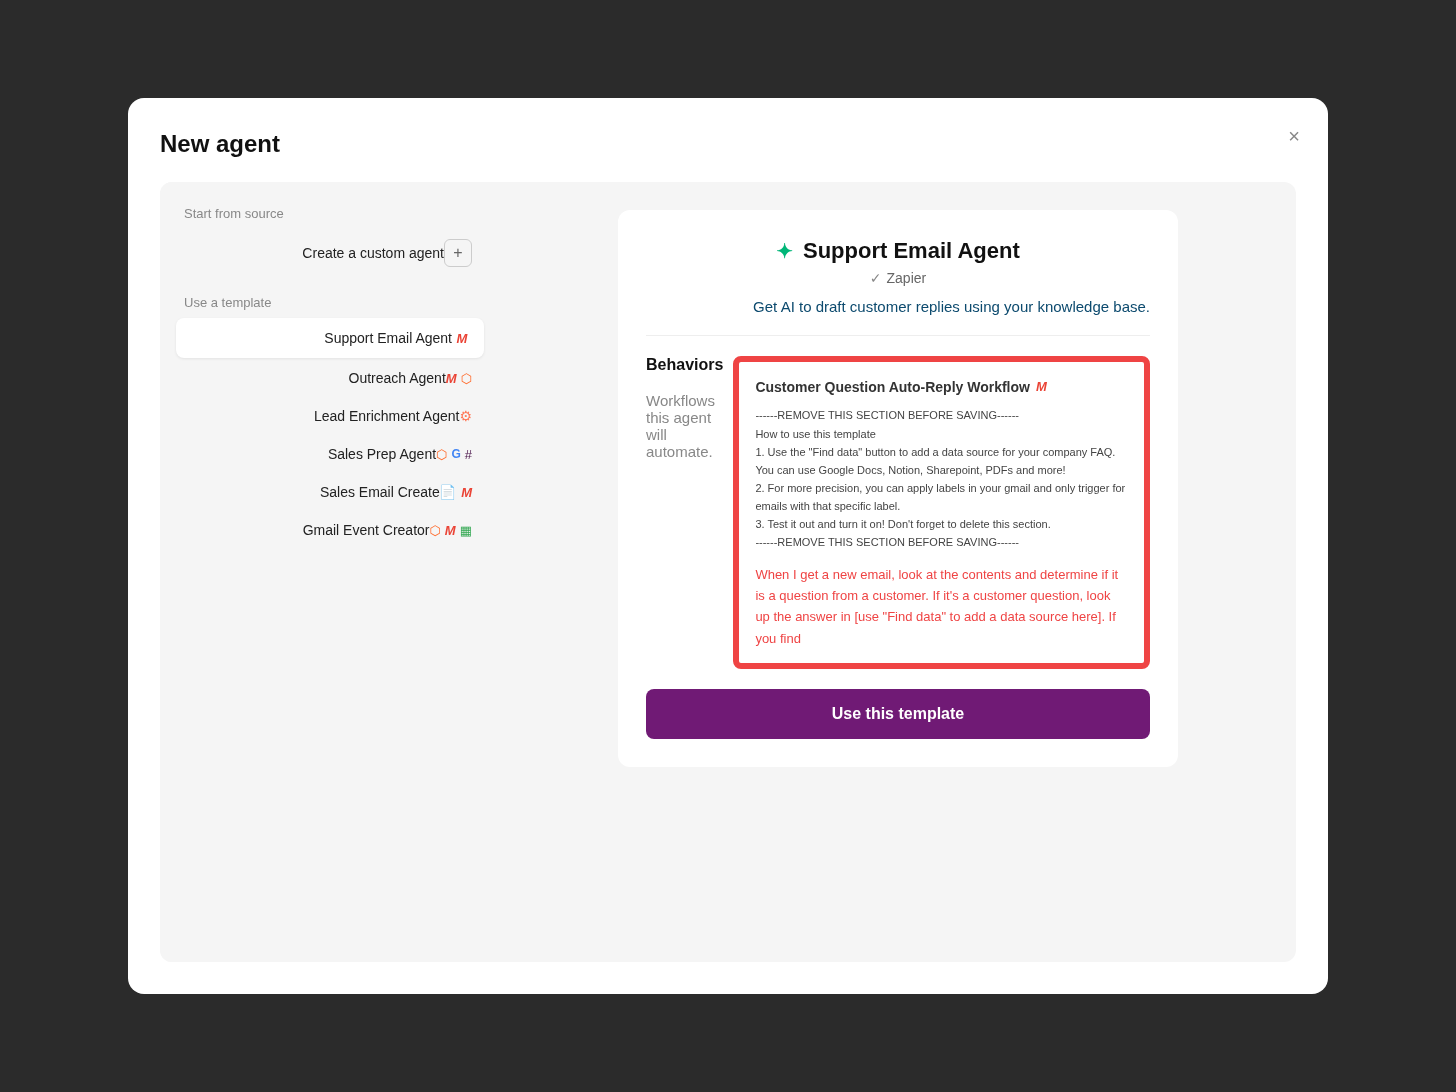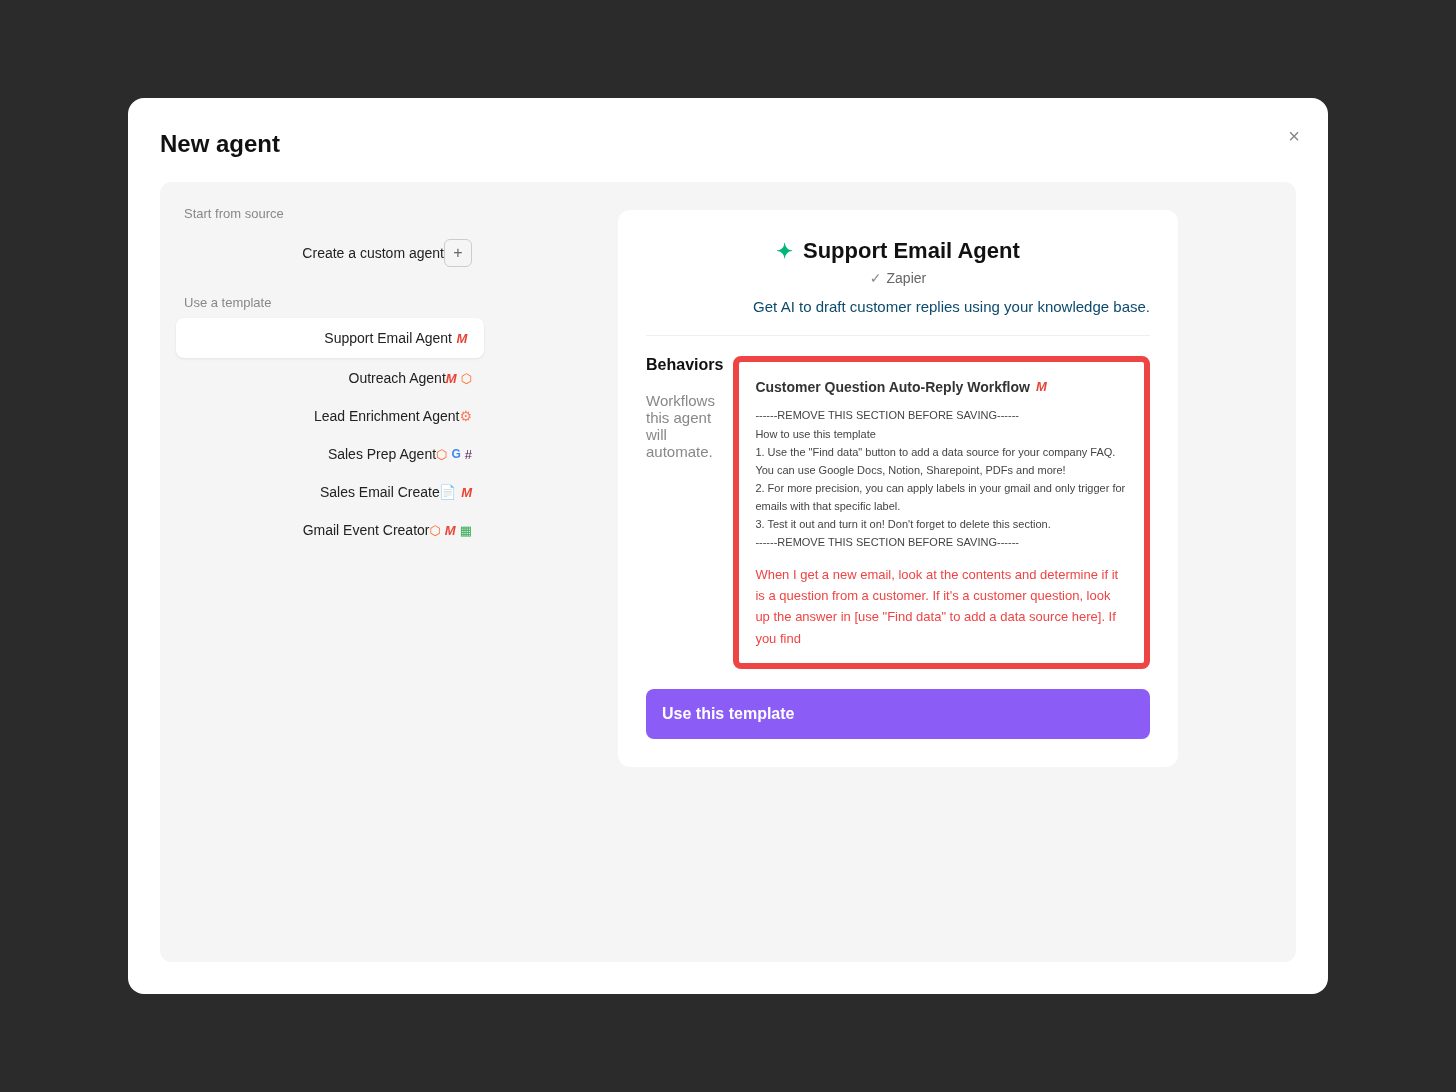--- a/index.html
+++ b/index.html
@@ -186,30 +186,30 @@
       color: #444;
       line-height: 1.65;
     }
     .behavior-main-text {
       font-size: 13px;
       color: #ef4444;
       line-height: 1.65;
       margin-top: 12px;
     }
     .use-template-btn {
-      background: #8b5cf6;
+      background: #701a75;
       color: #fff;
       border: none;
       border-radius: 8px;
       padding: 16px;
       font-size: 16px;
       font-weight: 600;
       cursor: pointer;
       width: 100%;
-      text-align: left;
+      text-align: center;
     }
 
     
     .gmail-m {
       display: inline-flex;
       align-items: center;
       justify-content: center;
       width: 20px;
       height: 20px;
     }

